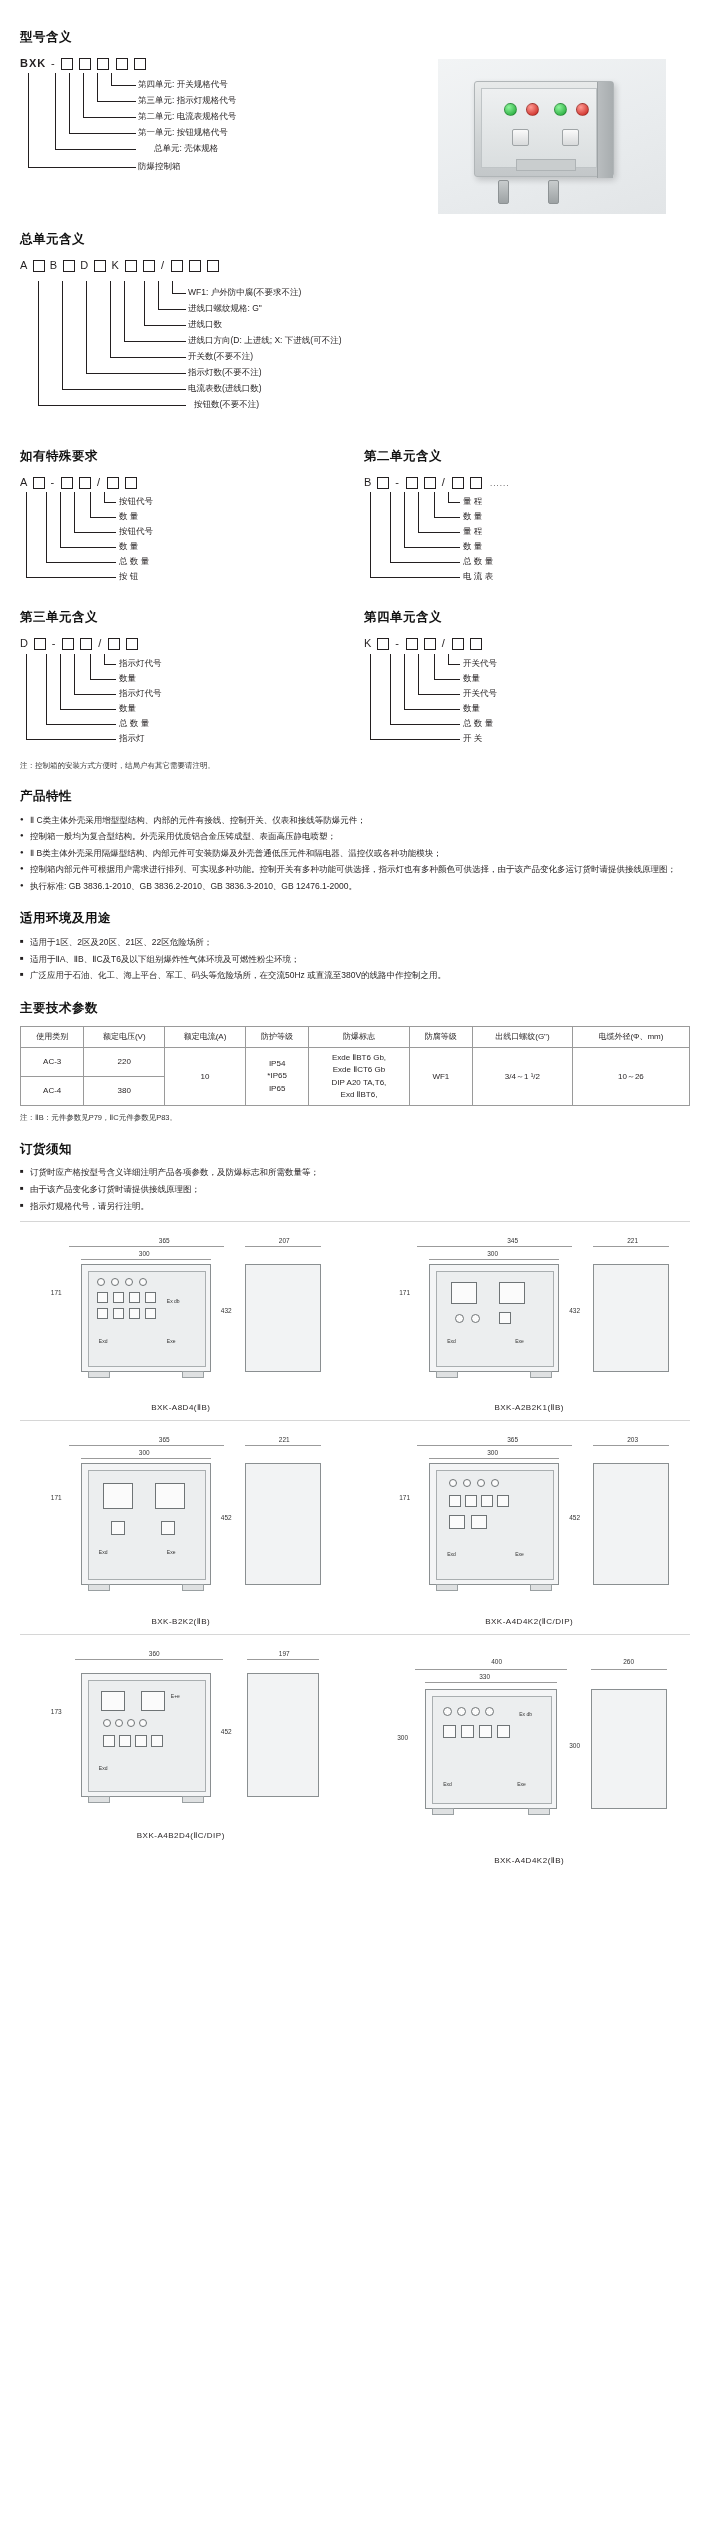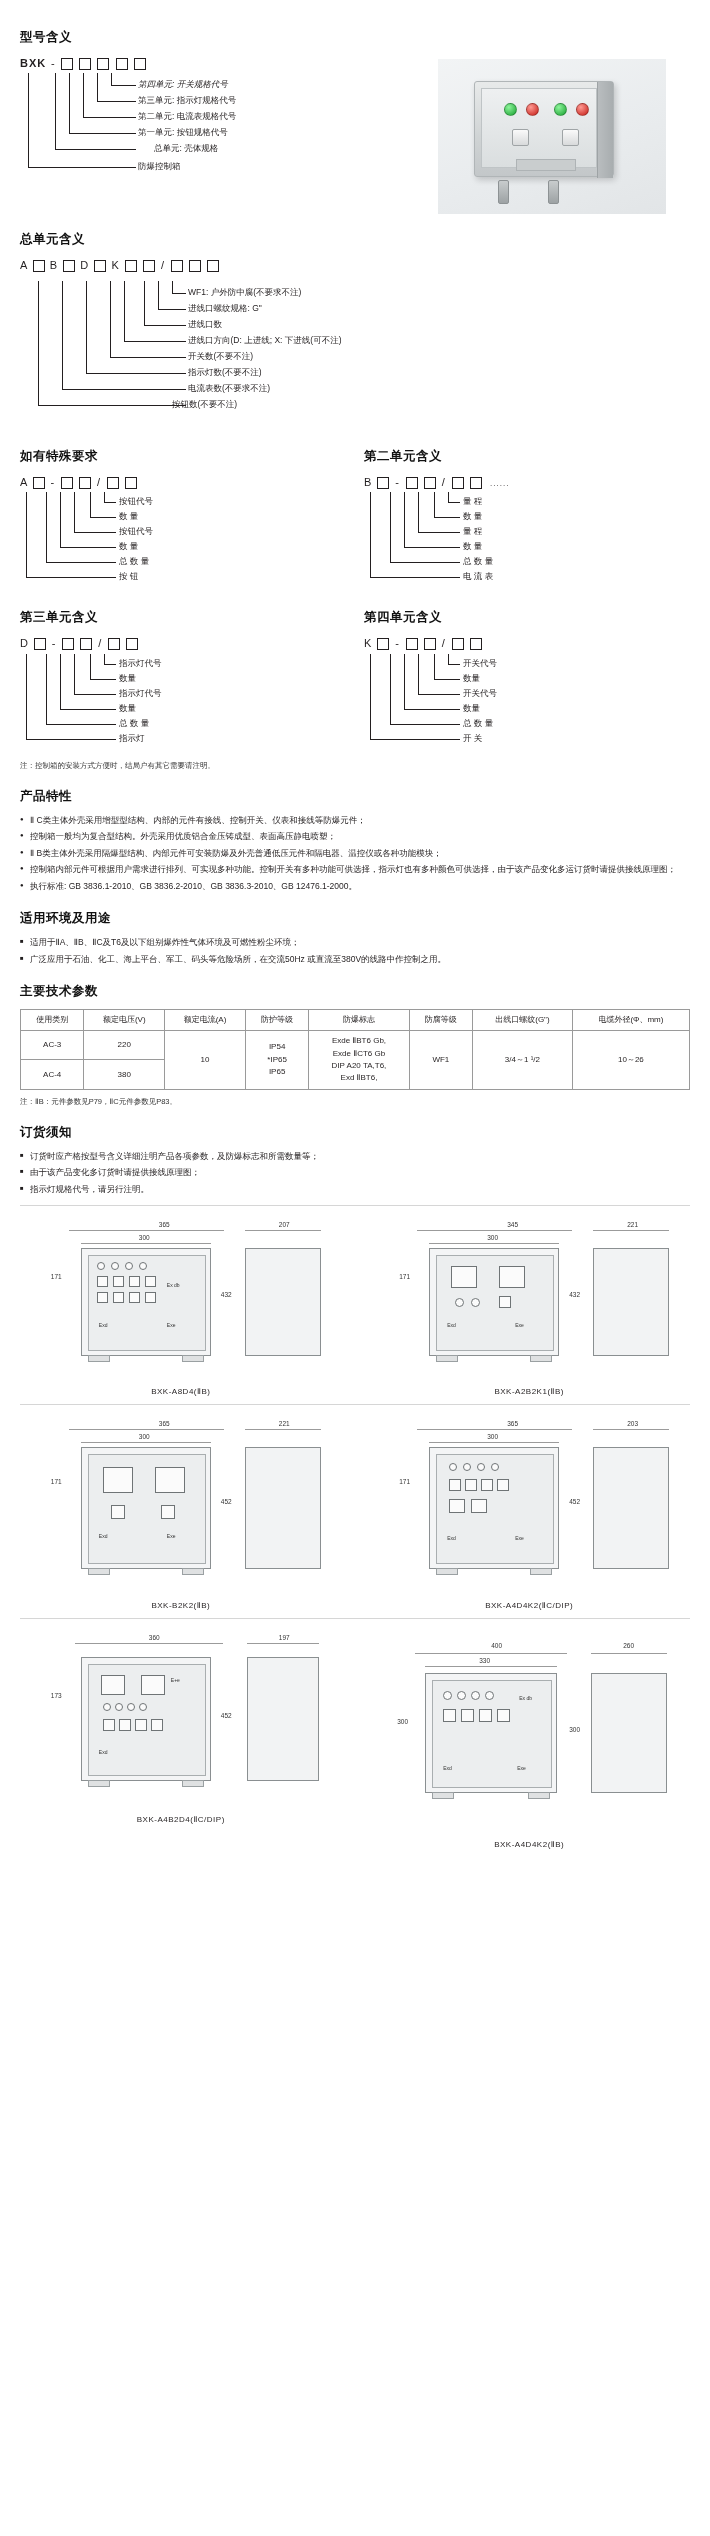--- a/index.html
+++ b/index.html
@@ -144,21 +144,21 @@
         <span class="box"></span>
         <span class="box"></span>
         <span class="box"></span>
         <span class="box"></span>
         <span class="box"></span>
       </div>
 
       <div class="ladder" style="height:118px;">
         <div class="vline" style="left:91px; top:0px; height:12px;"></div>
         <div class="hline" style="left:91px; top:12px; width:25px;"></div>
-        <div class="lbl" style="left:118px; top:5px;font-style:italic;">第四单元: 开关规格代号</div>
+        <div class="lbl" style="left:118px; top:5px;">第四单元: 开关规格代号</div>
 
         <div class="vline" style="left:77px; top:0px; height:28px;"></div>
         <div class="hline" style="left:77px; top:28px; width:39px;"></div>
         <div class="lbl" style="left:118px; top:21px;">第三单元: 指示灯规格代号</div>
 
         <div class="vline" style="left:63px; top:0px; height:44px;"></div>
         <div class="hline" style="left:63px; top:44px; width:53px;"></div>
         <div class="lbl" style="left:118px; top:37px;">第二单元: 电流表规格代号</div>
 
         <div class="vline" style="left:49px; top:0px; height:60px;"></div>
@@ -234,25 +234,25 @@
       <div class="vline" style="left:90px; top:0; height:76px;"></div>
       <div class="hline" style="left:90px; top:76px; width:76px;"></div>
       <div class="lbl" style="left:168px; top:69px;">开关数(不要不注)</div>
 
       <div class="vline" style="left:66px; top:0; height:92px;"></div>
       <div class="hline" style="left:66px; top:92px; width:100px;"></div>
       <div class="lbl" style="left:168px; top:85px;">指示灯数(不要不注)</div>
 
       <div class="vline" style="left:42px; top:0; height:108px;"></div>
       <div class="hline" style="left:42px; top:108px; width:124px;"></div>
-      <div class="lbl" style="left:168px; top:101px;">电流表数(不要求不注)</div>
+      <div class="lbl" style="left:168px; top:101px;">电流表数(进线口数)</div>
 
       <div class="vline" style="left:18px; top:0; height:124px;"></div>
       <div class="hline" style="left:18px; top:124px; width:148px;"></div>
-      <div class="lbl" style="left:152px; top:117px;">按钮数(不要不注)</div>
+      <div class="lbl" style="left:174px; top:117px;">按钮数(不要不注)</div>
     </div>
   </div>
 
   <div class="two-col">
     <div>
       <h2 class="section-title">如有特殊要求</h2>
       <div class="model-code">
         <span>A</span>
         <span class="box"></span>
         <span class="sep">-</span>
@@ -415,20 +415,21 @@
   <ul class="feature">
     <li>Ⅱ C类主体外壳采用增型型结构、内部的元件有接线、控制开关、仪表和接线等防爆元件；</li>
     <li>控制箱一般均为复合型结构。外壳采用优质铝合金压铸成型、表面高压静电喷塑；</li>
     <li>Ⅱ B类主体外壳采用隔爆型结构、内部元件可安装防爆及外壳普通低压元件和隔电器、温控仪或各种功能模块；</li>
     <li>控制箱内部元件可根据用户需求进行排列、可实现多种功能。控制开关有多种功能可供选择，指示灯也有多种颜色可供选择，由于该产品变化多运订货时请提供接线原理图；</li>
     <li>执行标准: GB 3836.1-2010、GB 3836.2-2010、GB 3836.3-2010、GB 12476.1-2000。</li>
   </ul>
 
   <h2 class="section-title">适用环境及用途</h2>
   <ul class="square">
+    <li>适用于1区、2区及20区、21区、22区危险场所；</li>
     <li>适用于ⅡA、ⅡB、ⅡC及T6及以下组别爆炸性气体环境及可燃性粉尘环境；</li>
     <li>广泛应用于石油、化工、海上平台、军工、码头等危险场所，在交流50Hz 或直流至380V的线路中作控制之用。</li>
   </ul>
 
   <h2 class="section-title">主要技术参数</h2>
   <table class="spec">
     <thead>
       <tr>
         <th>使用类别</th>
         <th>额定电压(V)</th>

